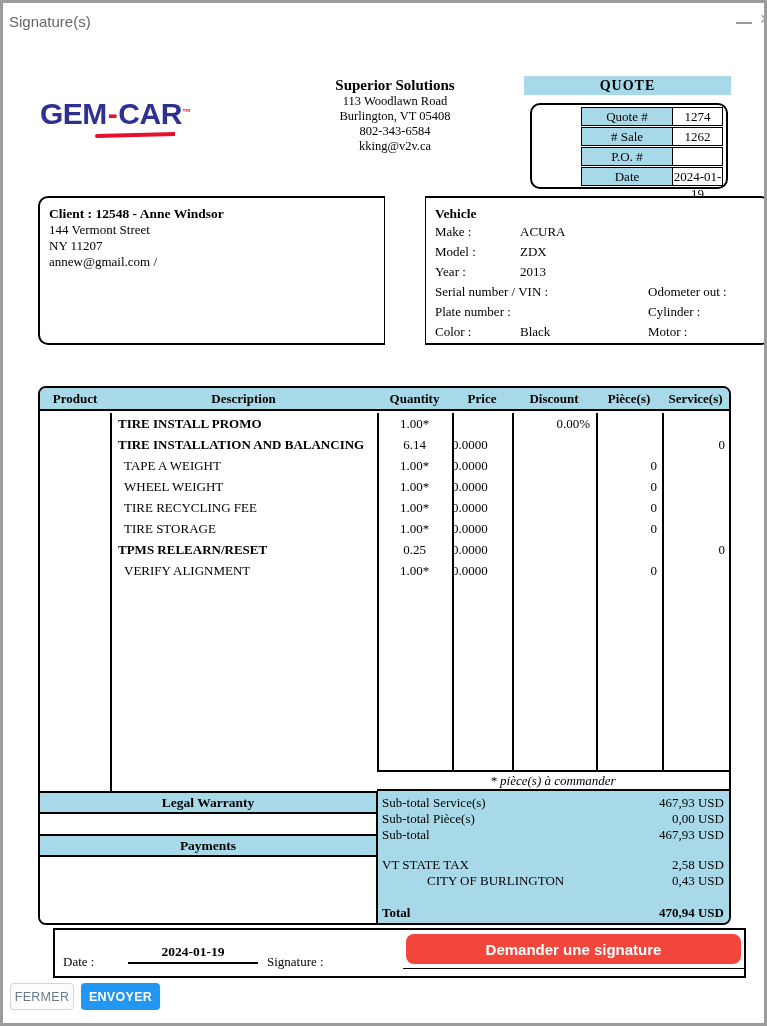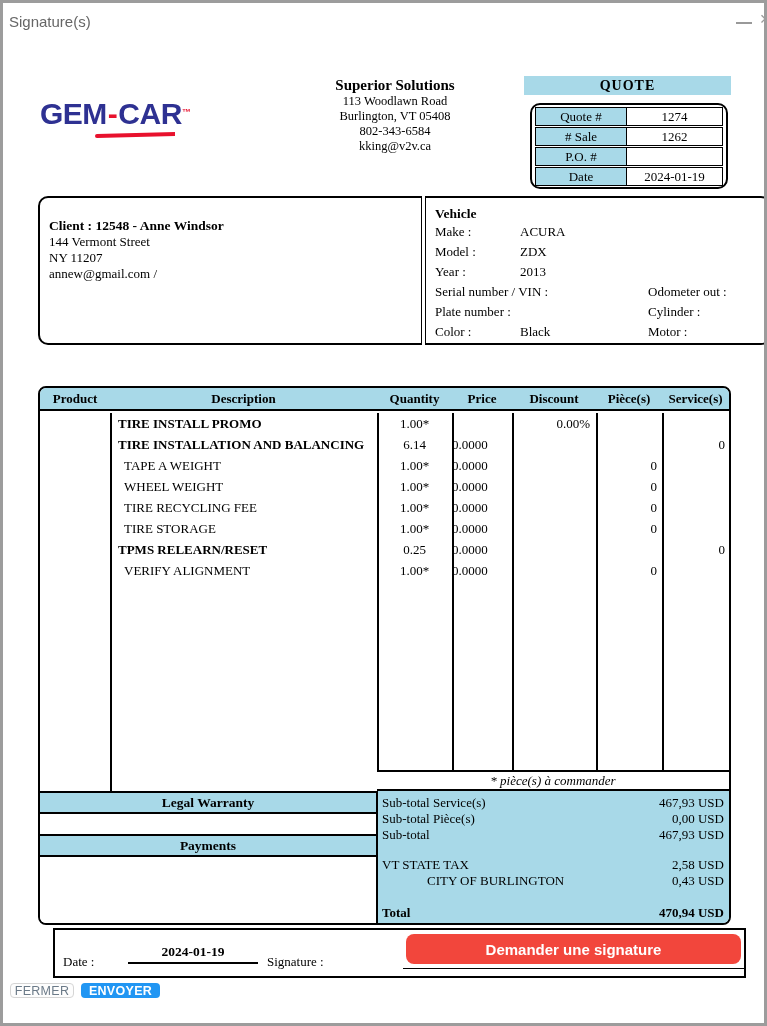--- a/index.html
+++ b/index.html
@@ -16,25 +16,25 @@
   
   .logo { position:absolute; left:37px; top:96px; font-family:"Liberation Sans",sans-serif; font-weight:bold; font-size:30px; letter-spacing:-0.5px; color:#2e3192; line-height:30px; white-space:nowrap; }
   .logo .dash { color:#e8112d; padding:0 1px; }
   .logo .tm { font-size:9px; color:#e8112d; vertical-align:top; position:relative; top:-2px; }
   .logo-swoosh { position:absolute; left:55px; top:34px; width:80px; height:4px; background:#e8112d; transform:skewY(-1.5deg); border-radius:2px 0 0 2px; }
   .company { position:absolute; left:292px; top:73px; width:200px; text-align:center; }
   .company .name { font-size:15px; font-weight:bold; line-height:18px; }
   .company .line { font-size:12.5px; line-height:15px; }
   .quote-band { position:absolute; left:521px; top:73px; width:207px; height:19px; background:var(--blue); font-size:14px; font-weight:bold; text-align:center; line-height:19px; letter-spacing:1px; }
   .quote-table { position:absolute; left:527px; top:100px; width:198px; height:86px; border:2px solid #000; border-radius:10px; padding:2px 3px; }
-  .quote-row { display:flex; height:19px; margin-bottom:1px; }
+  .quote-row { display:flex; height:19px; margin-bottom:1px;margin-left:46px; }
   .quote-row .ql { width:92px; background:var(--blue); border:1px solid #000; font-size:13px; text-align:center; line-height:17px; }
   .quote-row .qv { flex:1; background:#fff; border:1px solid #000; border-left:none; font-size:13px; text-align:center; line-height:17px; }
   
-  .client-box { position:absolute; left:35px; top:193px; width:384px; height:149px; border:2px solid #000; border-right:1px solid #000; border-radius:10px 0 0 10px; padding:19px 9px; }
+  .client-box { position:absolute; left:35px; top:193px; width:347px; height:149px; border:2px solid #000; border-right:1px solid #000; border-radius:10px 0 0 10px; padding:7px 9px; }
   .client-box .title { font-size:13.5px; font-weight:bold; line-height:17px; }
   .client-box .line { font-size:13px; line-height:16px; }
   .vehicle-box { position:absolute; left:382px; top:193px; width:346px; height:149px; border:2px solid #000; border-left:1px solid #000; border-radius:0 10px 10px 0; padding:7px 9px;margin-left:40px; }
   .vehicle-box .title { font-size:13.5px; font-weight:bold; line-height:17px; }
   .v-row { display:grid; grid-template-columns:85px 128px 118px 1fr; height:20px; align-items:center; font-size:13px; }
   .v-row .vl { white-space:nowrap; overflow:visible; }
   .v-row .vv2 { text-align:right; padding-right:2px; }
   
   :root { --blue:#a8d9e8; }
   .main-table { position:absolute; left:35px; top:383px; width:693px; height:539px; border:2px solid #000; border-radius:8px; }
@@ -67,21 +67,21 @@
   .trow.total { font-weight:bold; }
   .sp14 { height:14px; } .sp16 { height:16px; }
   
   .sig-strip { position:absolute; left:50px; top:925px; width:693px; height:50px; border:2px solid #000; }
   .sig-strip .date-label { position:absolute; left:8px; top:24px; font-size:13px; }
   .date-line { position:absolute; left:73px; top:14px; width:130px; border-bottom:2px solid #000; text-align:center; font-size:13.5px; font-weight:bold; padding-bottom:2px; }
   .sig-strip .sig-label { position:absolute; left:212px; top:24px; font-size:13px; }
   .sig-line { position:absolute; left:348px; top:38px; width:342px; border-bottom:1.5px solid #000; }
   .sig-button { position:absolute; left:351px; top:4px; width:335px; height:30px; background:#f2463c; border:none; border-radius:8px; color:#fff; font-family:"Liberation Sans",sans-serif; font-size:15px; font-weight:bold; cursor:pointer; }
   
-  .footer-btn { position:absolute; top:980px; height:15px; border-radius:4px; font-family:"Liberation Sans",sans-serif; font-size:12.5px; letter-spacing:0.3px; cursor:pointer; }
+  .footer-btn { position:absolute; top:980px; height:27px; border-radius:4px; font-family:"Liberation Sans",sans-serif; font-size:12.5px; letter-spacing:0.3px; cursor:pointer; }
   .btn-close { left:7px; width:64px; background:#fdfdfd; border:1px solid #d5d5d5; color:#6b7a88; }
   .btn-send { left:78px; width:79px; background:#2196f3; border:none; color:#fff; font-weight:bold; }
 </style>
 </head>
 <body>
 
 <div class="window">
 
   <div class="titlebar-text">Signature(s)</div>
   <div class="min-btn"></div>

